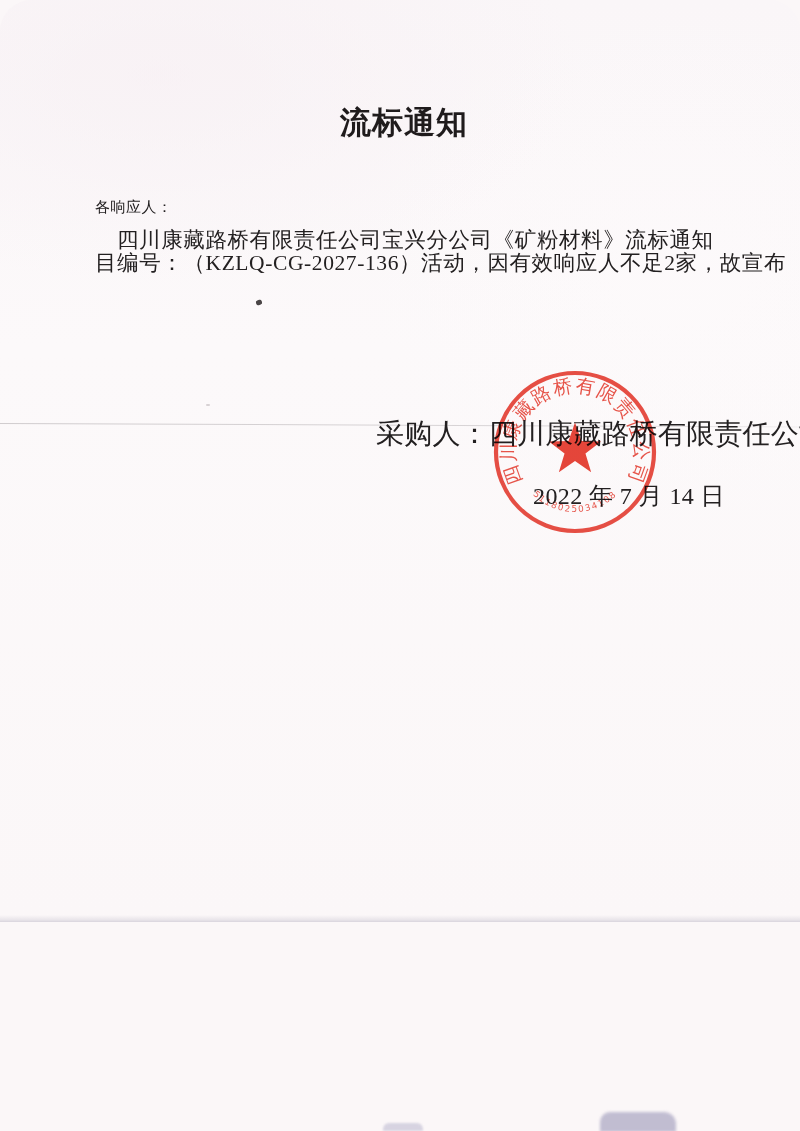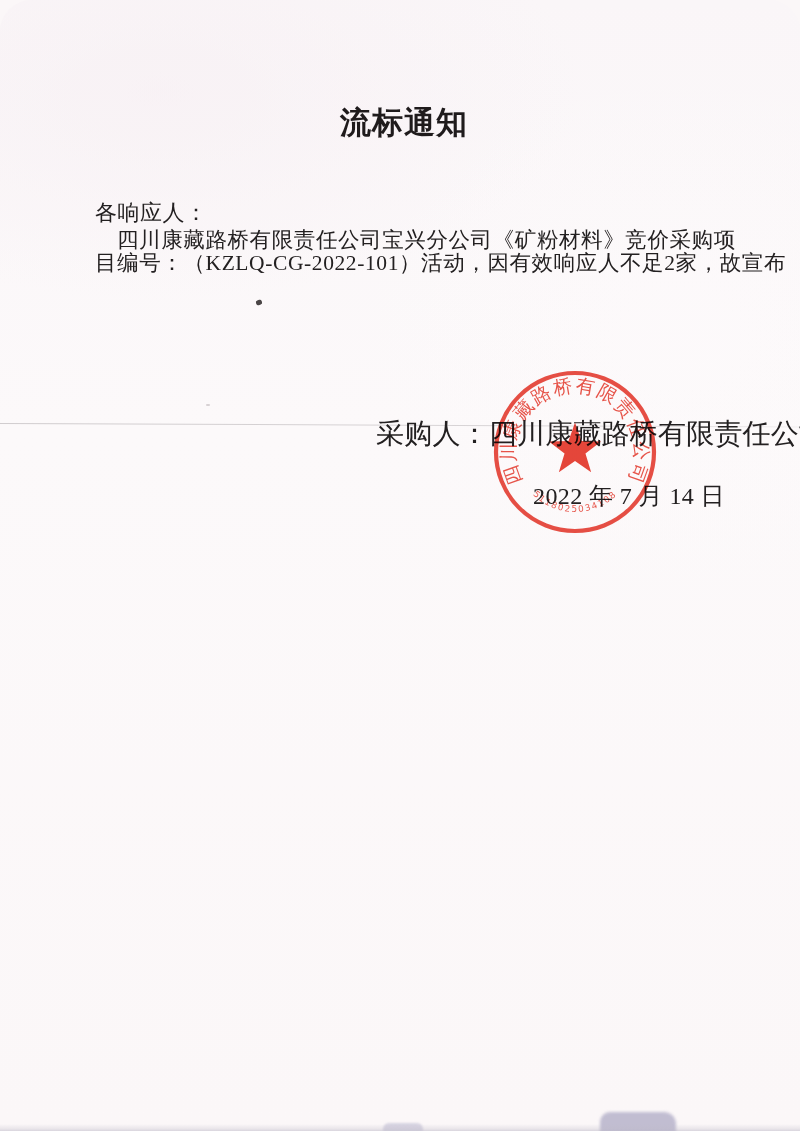--- a/index.html
+++ b/index.html
@@ -4,38 +4,38 @@
 <style>
   html, body { margin: 0; padding: 0; }
   body {
     width: 800px; height: 1131px;
     background: #fbf7f8;
     font-family: "Liberation Serif", "DejaVu Serif", serif;
     overflow: hidden;
   }
   .page {
     position: relative;
-    width: 800px; height: 1131px;
+    width: 800px; height: 922px;
     background:
       radial-gradient(ellipse 600px 300px at 20% 8%, rgba(246,238,242,0.55), rgba(246,238,242,0) 70%),
       radial-gradient(ellipse 500px 400px at 85% 30%, rgba(253,250,251,0.6), rgba(253,250,251,0) 70%),
       linear-gradient(180deg, #faf6f8 0%, #fcf9fa 38%, #fbf7f8 100%);
     color: #232021;
     border-radius: 32px;
   }
   .doc-title {
     position: absolute; left: 0; top: 102; width: 808px;
     top: 102px;
     text-align: center;
     font-size: 31px; font-weight: 700; letter-spacing: 1px;
     color: #1f1b1c;
   }
   .salutation {
     position: absolute; left: 95px; top: 198px;
-    font-size: 22px; letter-spacing: 0.5px;
+    font-size: 15px; letter-spacing: 0.5px;
   }
   .body-para {
     position: absolute; left: 95px; top: 229px; width: 640px;
     font-size: 21.5px; line-height: 23.4px; letter-spacing: 0.6px;
   }
   .body-para .line { white-space: nowrap; }
   .body-para .line.indented { text-indent: 22px; }
   .signer-line {
     position: absolute; left: 376px; top: 415px;
     font-size: 28px; letter-spacing: 0.2px;
@@ -98,22 +98,22 @@
 </head>
 <body>
 
 <div class="page">
 
   <div class="doc-title">流标通知</div>
 
   <div class="salutation">各响应人：</div>
 
   <div class="body-para">
-    <div class="line indented">四川康藏路桥有限责任公司宝兴分公司《矿粉材料》竞价采购项</div>
-    <div class="line">目编号：（KZLQ-CG-2022-101）活动，因有效响应人不足2家，故宣布</div>
+    <div class="line indented">四川康藏路桥有限责任公司宝兴分公司《矿粉材料》流标通知</div>
+    <div class="line">目编号：（KZLQ-CG-2027-136）活动，因有效响应人不足2家，故宣布</div>
   </div>
 
   <div class="ink-speck"></div>
   <div class="faint-speck"></div>
 
   <div class="fold-line"></div>
 
   <div class="signer-line">采购人：四川康藏路桥有限责任公司</div>
 
   <div class="date-line">2022 年 7 月 14 日</div>

